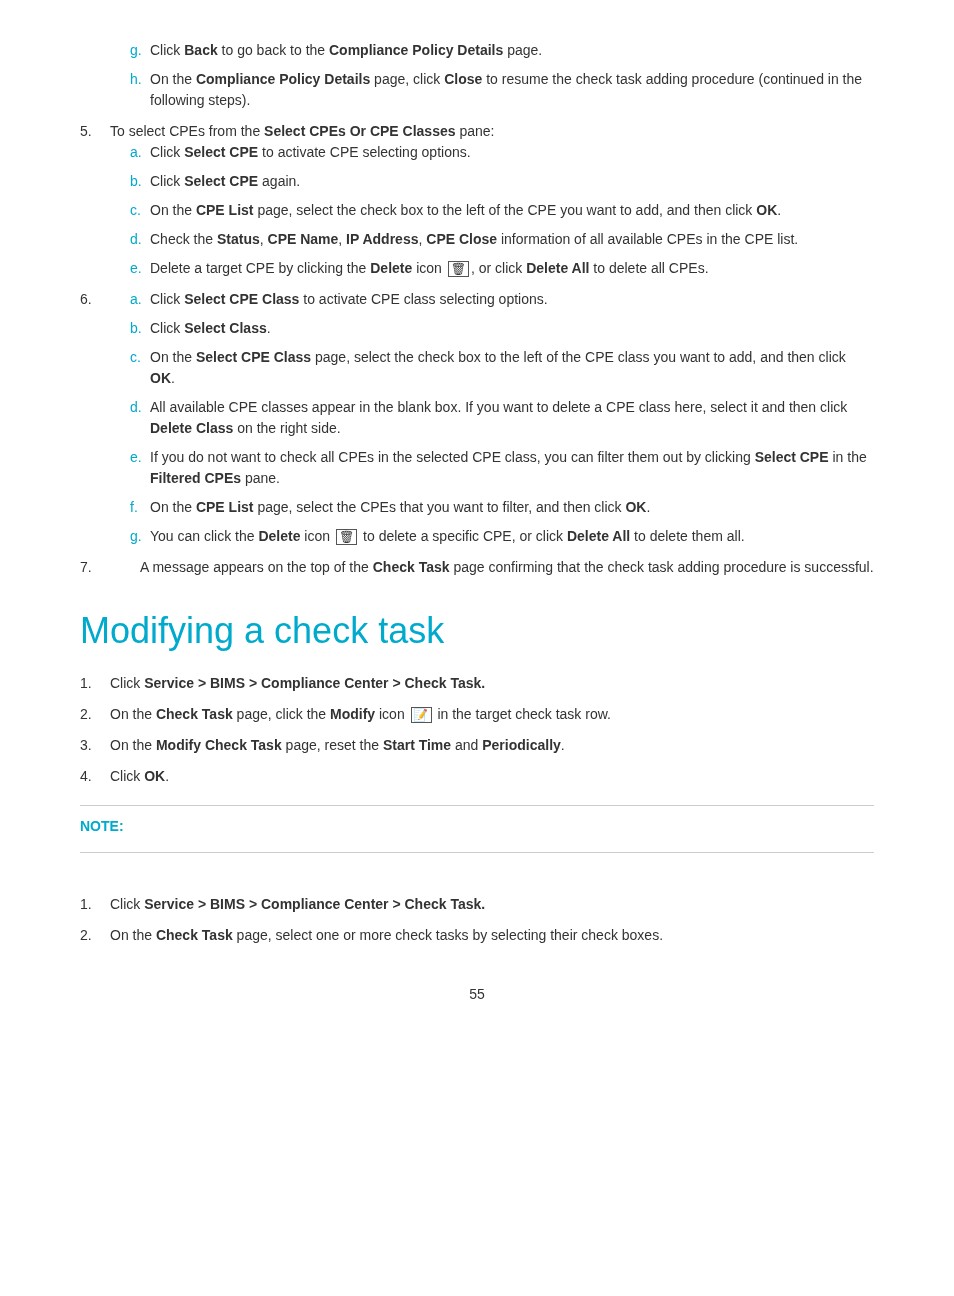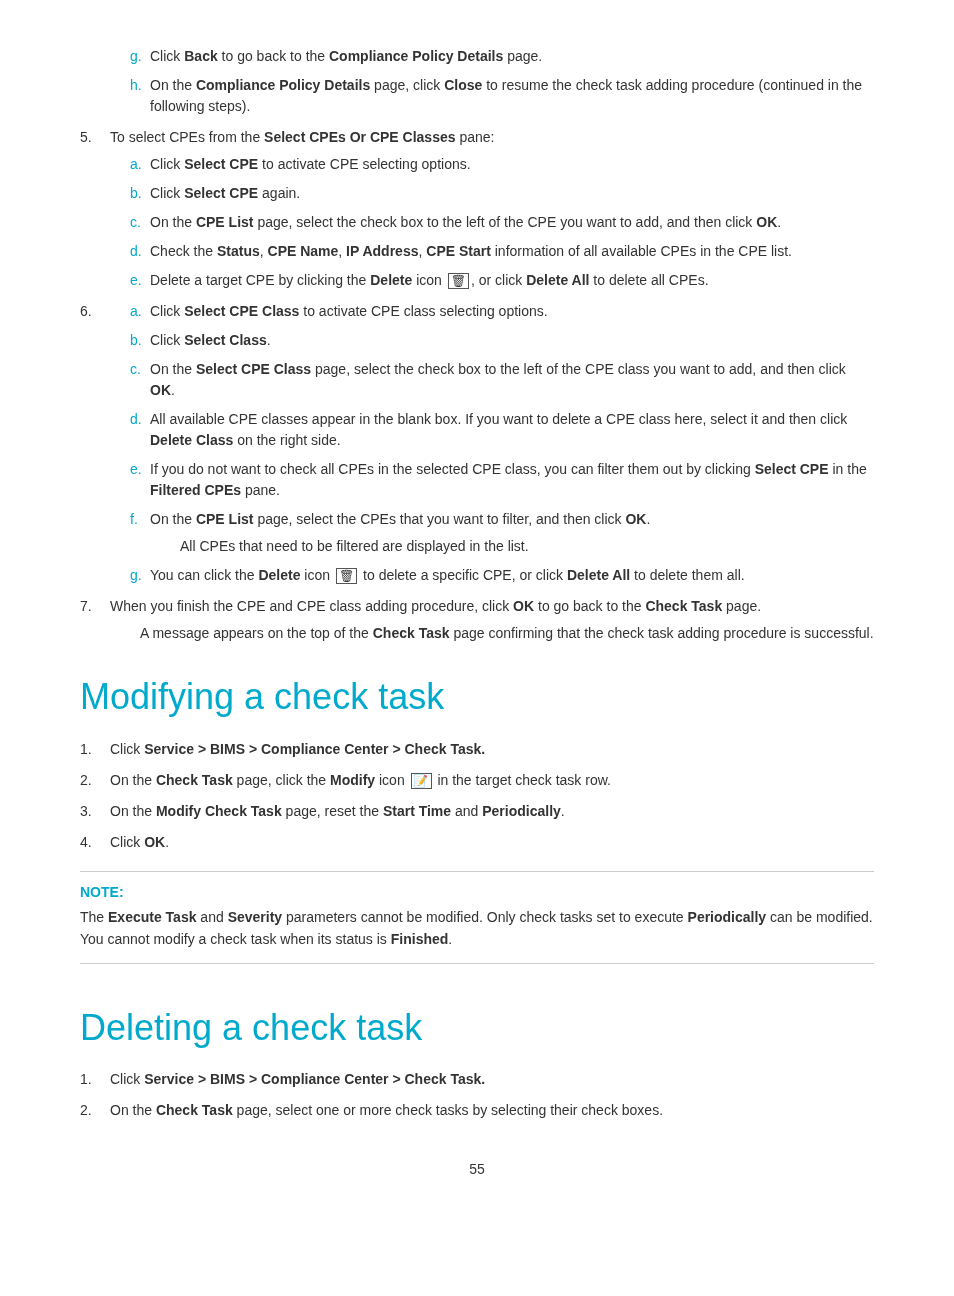--- a/index.html
+++ b/index.html
@@ -42,21 +42,20 @@
       position: absolute;
       left: 0;
       color: #333;
       font-weight: normal;
     }
 
     ol.sub-list {
       list-style: none;
       counter-reset: sub-counter;
       padding-left: 20px;
-      margin-top: 6px;
     }
 
     ol.sub-list > li {
       counter-increment: sub-counter;
       margin-bottom: 8px;
       padding-left: 20px;
       position: relative;
       line-height: 1.5;
     }
 
@@ -135,42 +134,40 @@
   </ol>
 
   <ol class="main-list" style="counter-reset: main-counter 4;">
 
     <li>
       <span>To select CPEs from the <b>Select CPEs Or CPE Classes</b> pane:</span>
       <ol class="sub-list">
         <li><span>Click <b>Select CPE</b> to activate CPE selecting options.</span></li>
         <li><span>Click <b>Select CPE</b> again.</span></li>
         <li><span>On the <b>CPE List</b> page, select the check box to the left of the CPE you want to add, and then click <b>OK</b>.</span></li>
-        <li><span>Check the <b>Status</b>, <b>CPE Name</b>, <b>IP Address</b>, <b>CPE Start</b> information of all available CPEs in the CPE list.</span></li>
+        <li><span>Check the <b>Status</b>, <b>CPE Name</b>, <b>IP Address</b>, <b>CPE Close</b> information of all available CPEs in the CPE list.</span></li>
         <li><span>Delete a target CPE by clicking the <b>Delete</b> icon <span class="inline-icon">🗑</span>, or click <b>Delete All</b> to delete all CPEs.</span></li>
       </ol>
     </li>
 
     <li>
       <ol class="sub-list">
         <li><span>Click <b>Select CPE Class</b> to activate CPE class selecting options.</span></li>
         <li><span>Click <b>Select Class</b>.</span></li>
         <li><span>On the <b>Select CPE Class</b> page, select the check box to the left of the CPE class you want to add, and then click <b>OK</b>.</span></li>
         <li><span>All available CPE classes appear in the blank box. If you want to delete a CPE class here, select it and then click <b>Delete Class</b> on the right side.</span></li>
         <li><span>If you do not want to check all CPEs in the selected CPE class, you can filter them out by clicking <b>Select CPE</b> in the <b>Filtered CPEs</b> pane.</span></li>
         <li>
           <span>On the <b>CPE List</b> page, select the CPEs that you want to filter, and then click <b>OK</b>.</span>
-          <div class="indent-paragraph">All CPEs that need to be filtered are displayed in the list.</div>
         </li>
         <li><span>You can click the <b>Delete</b> icon <span class="inline-icon">🗑</span> to delete a specific CPE, or click <b>Delete All</b> to delete them all.</span></li>
       </ol>
     </li>
 
     <li>
-      <span>When you finish the CPE and CPE class adding procedure, click <b>OK</b> to go back to the <b>Check Task</b> page.</span>
       <div class="indent-paragraph">A message appears on the top of the <b>Check Task</b> page confirming that the check task adding procedure is successful.</div>
     </li>
 
   </ol>
 
   <h2 class="section-heading">Modifying a check task</h2>
 
   <ol class="main-list">
     <li>
       <span>Click <b>Service &gt; BIMS &gt; Compliance Center &gt; Check Task.</b></span>
@@ -181,26 +178,22 @@
     <li>
       <span>On the <b>Modify Check Task</b> page, reset the <b>Start Time</b> and <b>Periodically</b>.</span>
     </li>
     <li>
       <span>Click <b>OK</b>.</span>
     </li>
   </ol>
 
   <div class="note-box">
     <div class="note-label">NOTE:</div>
-    <div class="note-text">
-      The <b>Execute Task</b> and <b>Severity</b> parameters cannot be modified. Only check tasks set to execute <b>Periodically</b> can be modified. You cannot modify a check task when its status is <b>Finished</b>.
-    </div>
   </div>
 
-  <h2 class="section-heading">Deleting a check task</h2>
 
   <ol class="main-list">
     <li>
       <span>Click <b>Service &gt; BIMS &gt; Compliance Center &gt; Check Task.</b></span>
     </li>
     <li>
       <span>On the <b>Check Task</b> page, select one or more check tasks by selecting their check boxes.</span>
     </li>
   </ol>
 

